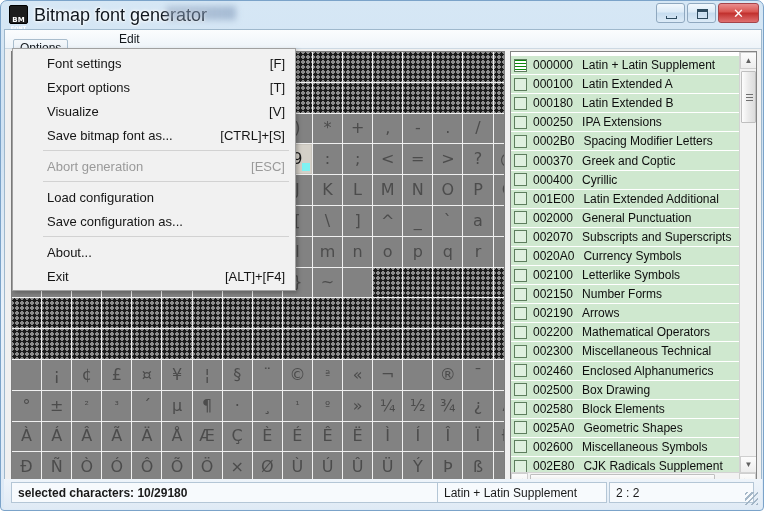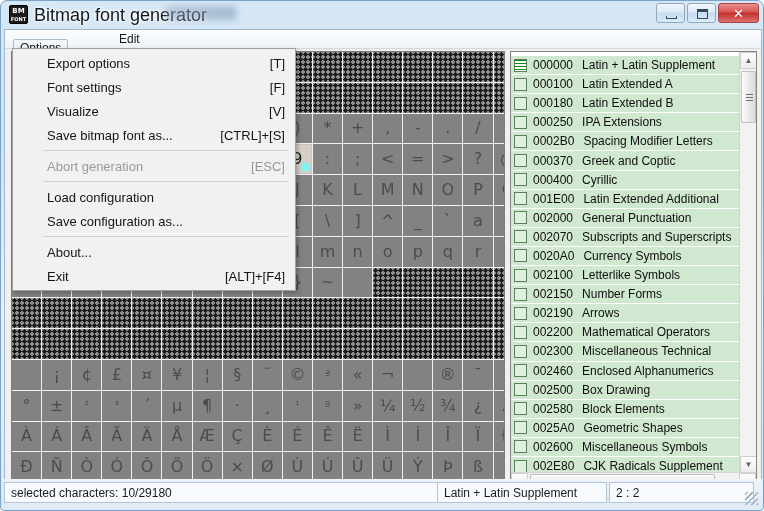--- a/index.html
+++ b/index.html
@@ -32,21 +32,21 @@
     width: 19px; height: 19px;
     background: #1c1c1c;
     border: 1px solid #000;
     border-radius: 2px;
     color: #fff;
     font-family: "DejaVu Sans", sans-serif;
     font-size: 7px;
     font-weight: bold;
     line-height: 8px;
     text-align: center;
-    padding-top: 1px;
+    padding-top: 10px;
     letter-spacing: 0px;
   }
   #title-icon span { display: block; }
   #title-text {
     position: absolute; left: 33px; top: 4px;
     font-size: 18px;
     color: #10171f;
     text-shadow: 0 0 3px #fff, 0 0 5px #fff, 0 0 2px #fff;
     white-space: nowrap;
   }
@@ -311,21 +311,21 @@
     position: absolute; top: 3px;
     height: 21px;
     border: 1px solid #b4c6d6;
     background: #f7fafd;
     display: flex; align-items: center;
     padding: 0 6px;
     font-size: 12px;
     color: #1a1a1a;
     white-space: nowrap;
   }
-  #sp-selected { left: 0; width: 484px; }
+  #sp-selected { left: 7px; width: 484px; font-weight: bold; }
   #sp-range   { left: 433px; width: 170px; }
   #sp-coords  { left: 605px; width: 145px; }
   #resize-grip {
     position: absolute;
     right: 4px; bottom: 4px;
     width: 13px; height: 13px;
     background:
       repeating-linear-gradient(-45deg, #9cb0c2 0 1.5px, transparent 1.5px 4px);
     opacity: .9;
   }
@@ -1119,26 +1119,26 @@
 
   <div id="statusbar">
     <div class="status-pane" id="sp-selected">selected characters: 10/29180</div>
     <div class="status-pane" id="sp-range">Latin + Latin Supplement</div>
     <div class="status-pane" id="sp-coords">2 : 2</div>
     <div id="resize-grip"></div>
   </div>
 
   <div id="menu-popup">
       <div class="menu-item">
+        <span>Font settings</span>
+        <span class="mi-accel">[F]</span>
+      </div>
+      <div class="menu-item">
         <span>Export options</span>
         <span class="mi-accel">[T]</span>
-      </div>
-      <div class="menu-item">
-        <span>Font settings</span>
-        <span class="mi-accel">[F]</span>
       </div>
       <div class="menu-item">
         <span>Visualize</span>
         <span class="mi-accel">[V]</span>
       </div>
       <div class="menu-item">
         <span>Save bitmap font as...</span>
         <span class="mi-accel">[CTRL]+[S]</span>
       </div>
       <div class="menu-sep"></div>

